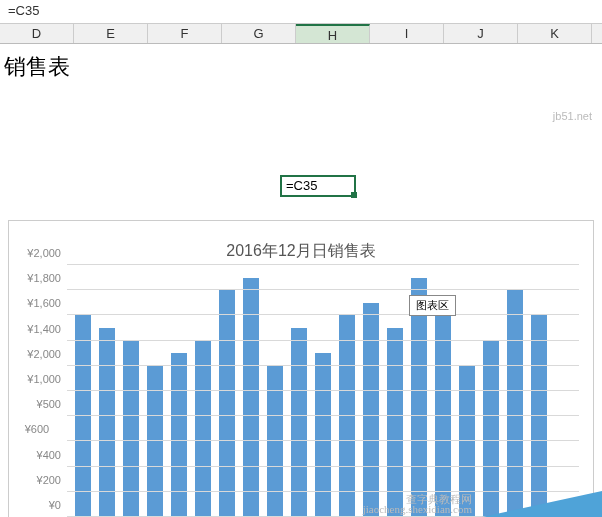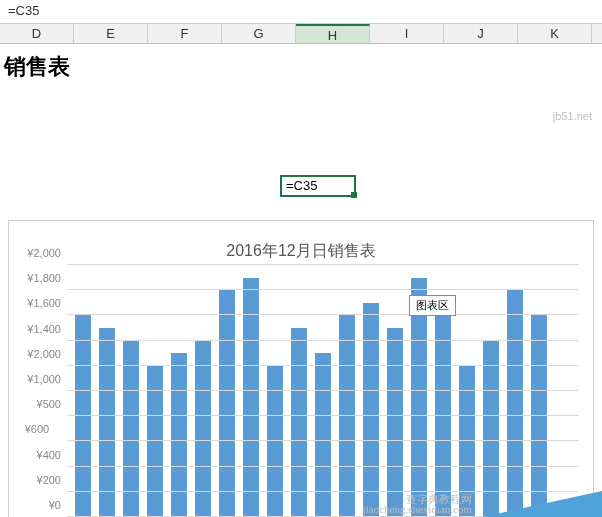--- a/index.html
+++ b/index.html
@@ -2,21 +2,21 @@
 <html><head>
 <meta charset="utf-8">
 <style>
 * { box-sizing: border-box; margin: 0; padding: 0; }
 body { font-family: "Microsoft YaHei", Arial, sans-serif; background: #fff; width: 602px; height: 517px; overflow: hidden; position: relative; }
 .formula-bar { height: 24px; border-bottom: 1px solid #ccc; padding: 3px 8px; font-size: 13px; color: #333; }
 .col-headers { display: flex; height: 20px; background: #f0f0f0; border-bottom: 1px solid #bbb; }
 .col-header { flex: 0 0 74px; text-align: center; font-size: 13px; color: #333; border-right: 1px solid #ccc; line-height: 20px; }
 .col-header.active { background: #d4e6d4; border-top: 2px solid #217346; }
 .sheet { position: relative; background: #fff; }
-.title-text { position: absolute; top: 8px; left: 4px; font-size: 22px; color: #000; font-weight: bold; }
+.title-text { position: absolute; top: 8px; left: 4px; font-size: 22px; color: #000; }
 .cell-box { position: absolute; top: 131px; left: 280px; width: 76px; height: 22px; border: 2px solid #217346; background: #fff; font-size: 13px; padding: 1px 4px; }
 .cell-box::after { content: ""; position: absolute; right: -3px; bottom: -3px; width: 6px; height: 6px; background: #217346; }
 .chart-wrap { position: absolute; top: 176px; left: 8px; width: 586px; height: 326px; border: 1px solid #ccc; background: #fff; }
 .chart-title { text-align: center; font-size: 16px; color: #555; margin-top: 20px; }
 .plot { position: absolute; top: 44px; left: 58px; right: 14px; bottom: 28px; }
 .grid-line { position: absolute; left: 0; right: 0; height: 1px; background: #d9d9d9; }
 .y-label { position: absolute; left: -54px; width: 48px; text-align: right; font-size: 11px; color: #888; transform: translateY(-50%); }
 .bars { position: absolute; inset: 0; display: flex; align-items: flex-end; padding: 0 4px; }
 .bar-slot { flex: 1; display: flex; justify-content: center; position: relative; height: 100%; }
 .bar { width: 16px; background: #5b9bd5; position: absolute; bottom: 0; }

